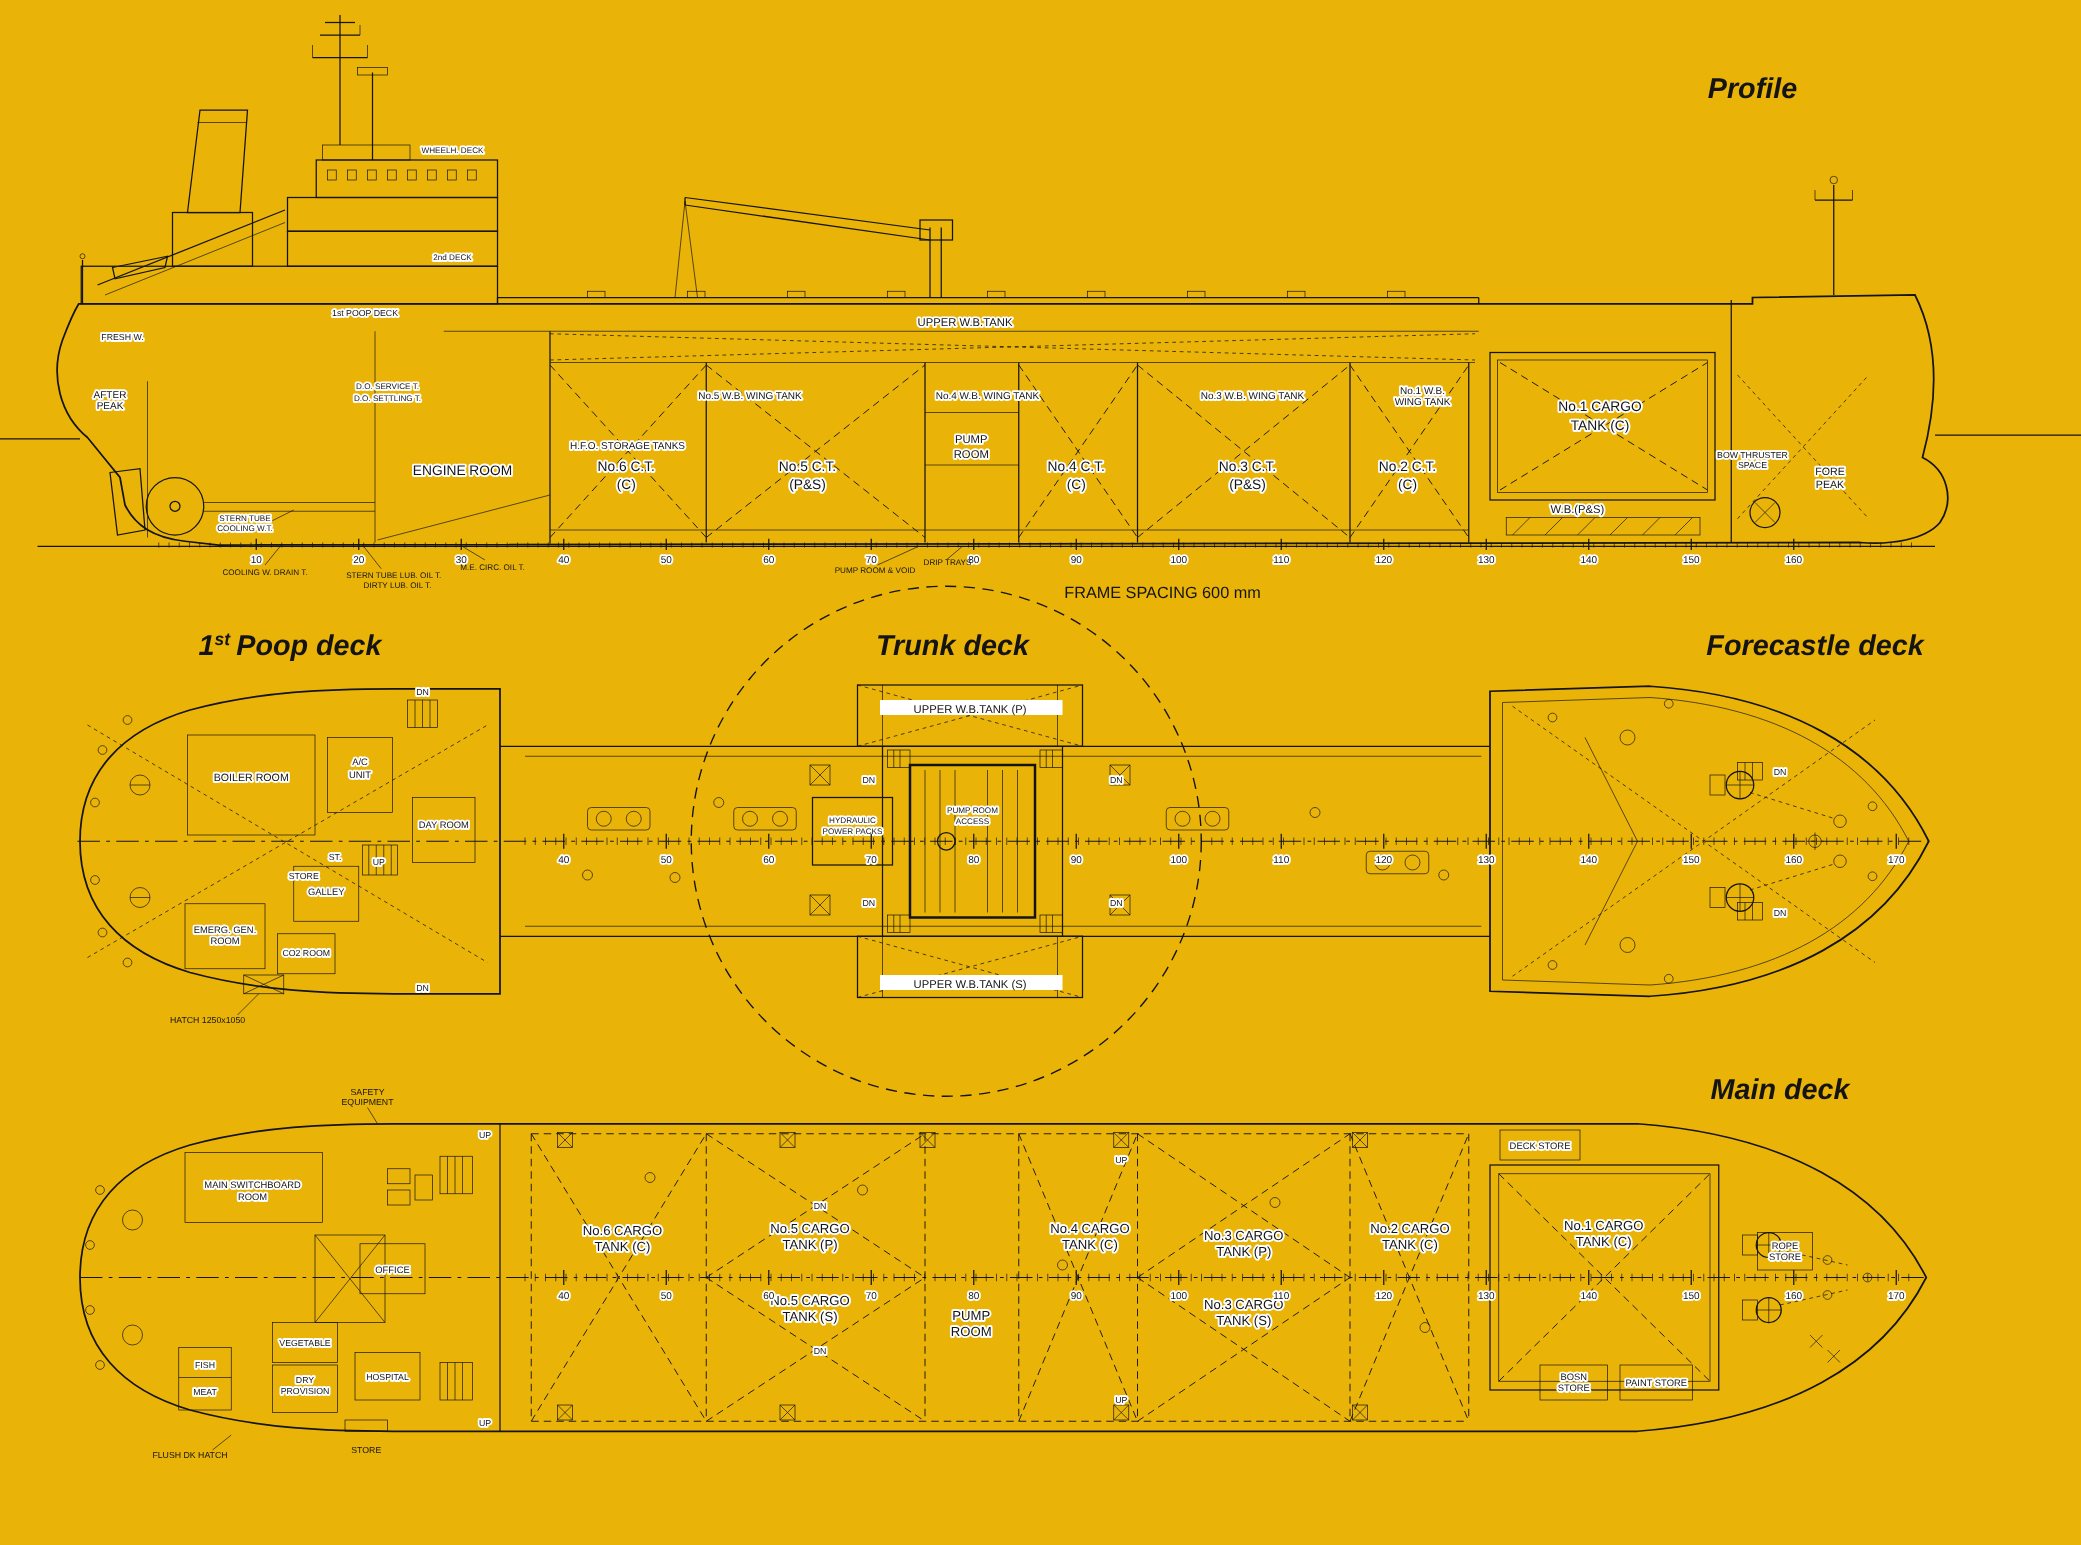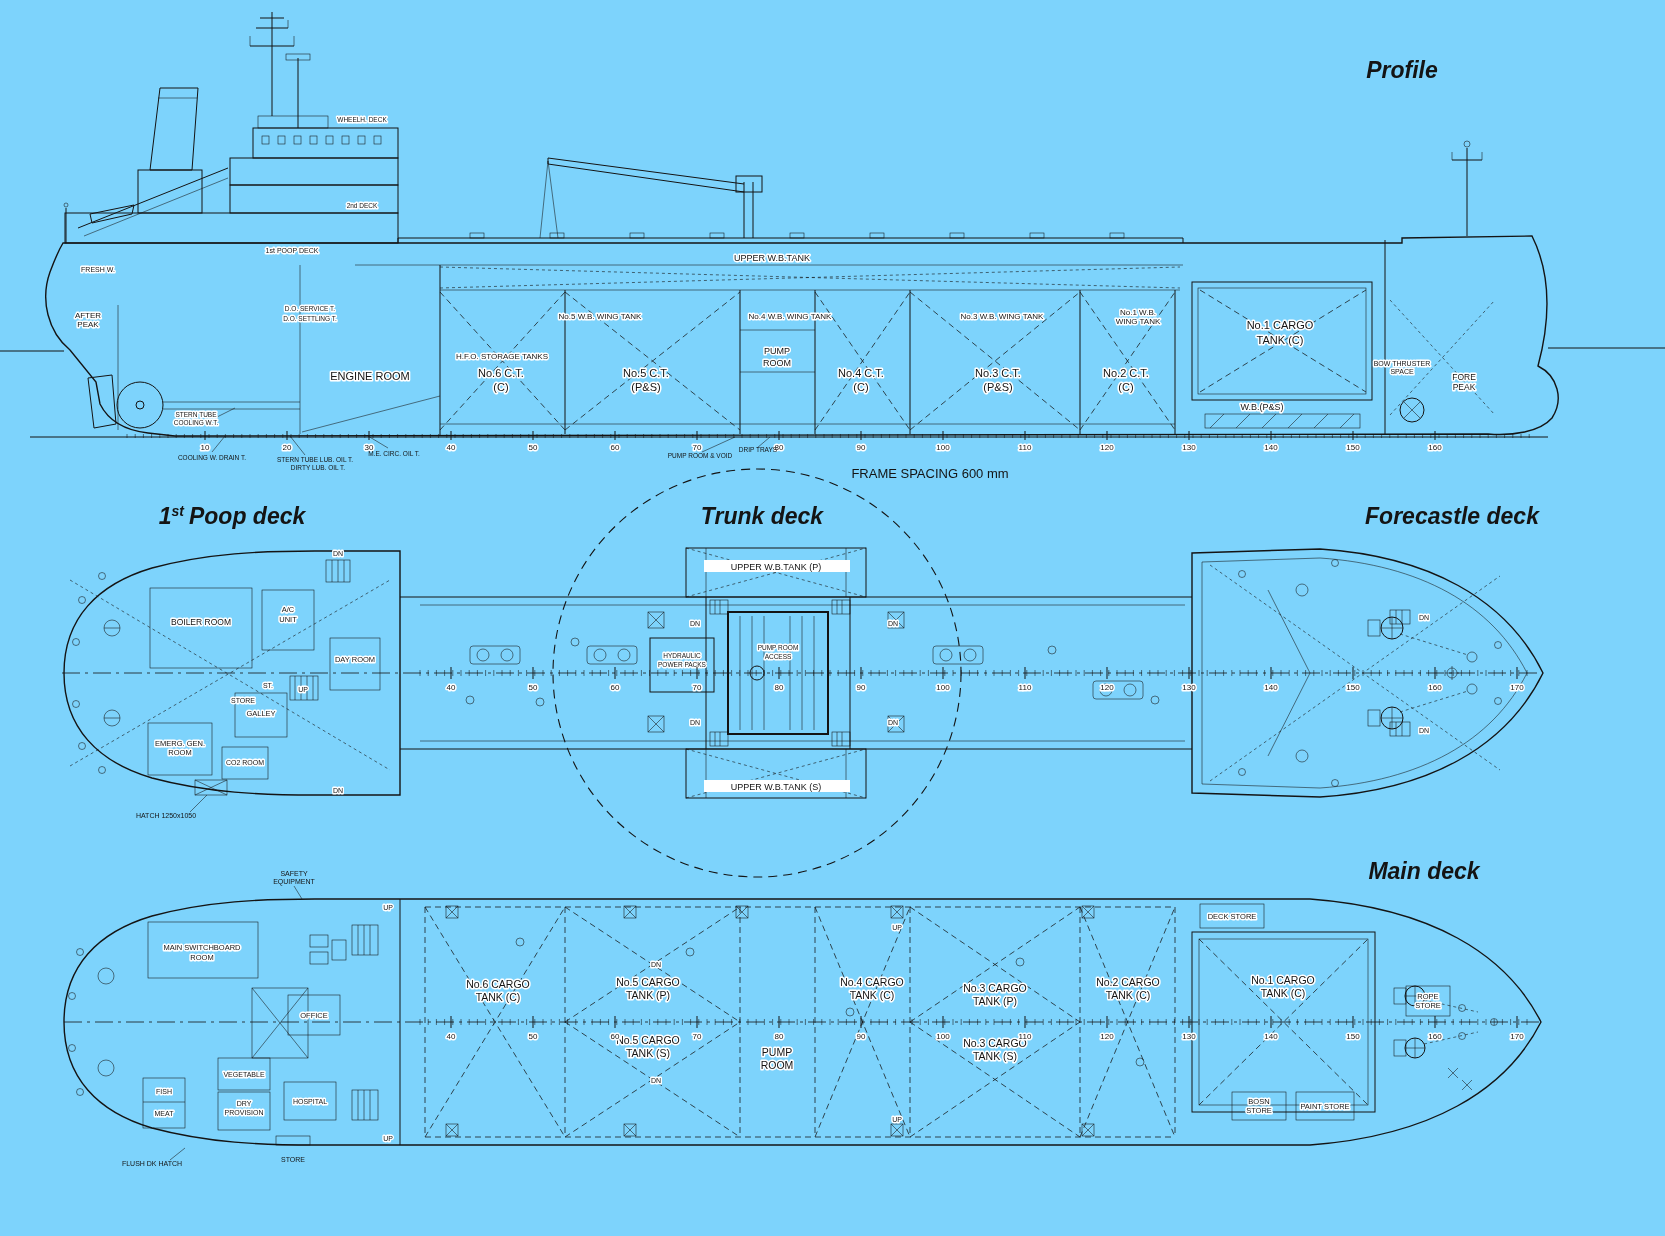--- a/index.html
+++ b/index.html
@@ -1,16 +1,16 @@
 <!DOCTYPE html>
 <html><head>
 <meta charset="utf-8">
 <style>
   html,body{margin:0;padding:0;background:#fff;}
-  .canvas{position:relative;width:1665px;height:1236px;background:#7dd3fc;overflow:hidden;}
+  .canvas{position:relative;width:1665px;height:1236px;background:#eab308;overflow:hidden;}
   svg{position:absolute;left:0;top:0;}
   svg text{font-family:"Liberation Sans",sans-serif;fill:#141414;}
   .mid{text-anchor:middle;}
   .t65{font-size:6.5px}.t7{font-size:7px}.t75{font-size:7.5px}.t8{font-size:8px}
   .t85{font-size:8.5px}.t9{font-size:9px}.t10{font-size:10.5px}.t11{font-size:11px}.t13{font-size:13px}
   .title{font-size:23px;font-weight:bold;font-style:italic;}
   .sup{font-size:14px;font-weight:bold;font-style:italic;}
   line,path,rect,circle,ellipse,polyline{stroke:#141414;fill:none;stroke-width:1;}
   .s{stroke-width:1}.s14{stroke-width:1.4}.s2{stroke-width:2}.thin{stroke-width:.55}
   .dash{stroke-width:.75;stroke-dasharray:6 4}

